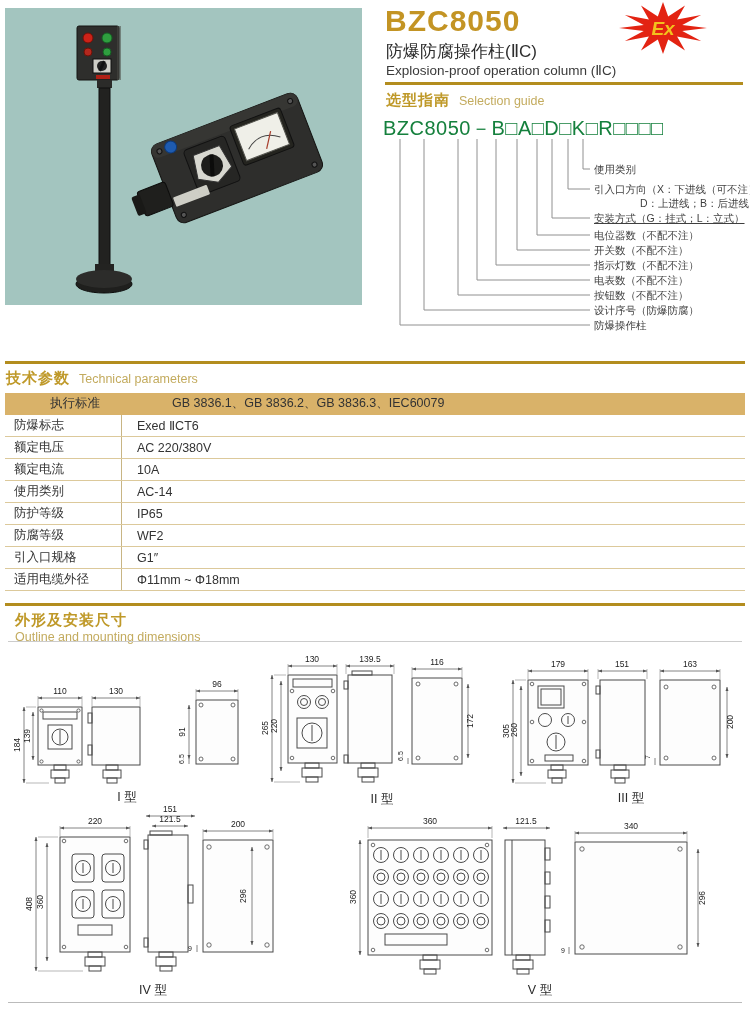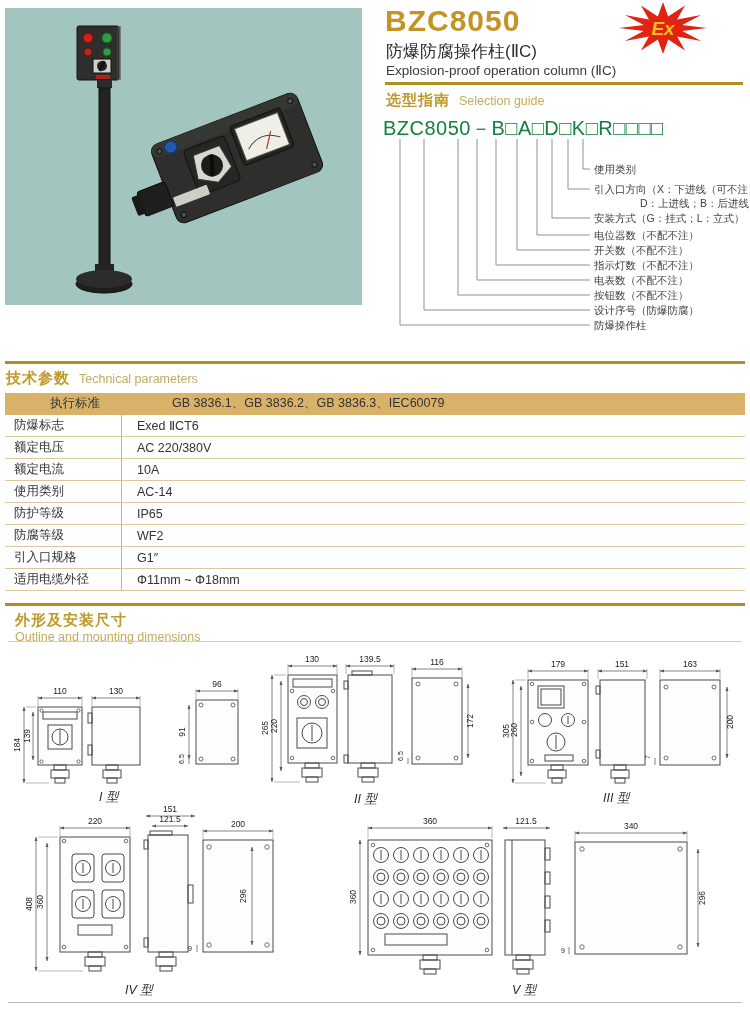--- a/index.html
+++ b/index.html
@@ -18,21 +18,21 @@
   .callout{font-size:10.5px;color:#3f3f3f;white-space:nowrap;line-height:12px;}
   
   .table{left:5px;top:393px;width:740px;}
   .trow{display:flex;height:21px;align-items:stretch;border-bottom:1px solid #dcc99b;
         font-size:12.5px;color:#333;}
   .trow .lab{width:107px;padding-left:9px;display:flex;align-items:center;}
   .trow .val{flex:1;padding-left:15px;border-left:1px solid #c8b584;display:flex;align-items:center;}
   .trow.head{background:#d9b269;border-bottom:1px solid #d9b269;padding-left:36px;}
   .trow.head .val{border-left:none;}
   .thin-rule{background:#cccccc;}
-  .type-label{font-size:12.5px;color:#2b2b2b;width:56px;text-align:left;white-space:nowrap;font-style:italic;}
+  .type-label{font-size:12.5px;color:#2b2b2b;width:56px;text-align:center;white-space:nowrap;}
   
   .dv{fill:none;stroke:#4a4a4a;stroke-width:1;}
   .dvf{fill:#fdfdfd;stroke:#4a4a4a;stroke-width:1;}
   .dm{stroke:#666;stroke-width:.8;}
   .de{stroke:#888;stroke-width:.6;}
   .dt{font:8.5px "Liberation Sans",sans-serif;fill:#222;}
   .dts{font:7px "Liberation Sans",sans-serif;fill:#222;}
   .scr{fill:#fff;stroke:#4a4a4a;stroke-width:.8;}
   .cl{fill:none;stroke:#909090;stroke-width:1;}
 </style>
@@ -109,21 +109,21 @@
     <path class="cl" d="M496,139 V265 H590"></path>
     <path class="cl" d="M477,139 V280 H590"></path>
     <path class="cl" d="M458,139 V295 H590"></path>
     <path class="cl" d="M424,139 V310 H590"></path>
     <path class="cl" d="M400,139 V325 H590"></path>
   </svg>
 
   <div class="abs callout" style="left:594px;top:163px;">使用类别</div>
   <div class="abs callout" style="left:594px;top:183px;">引入口方向（X：下进线（可不注）；</div>
   <div class="abs callout" style="left:640px;top:197px;">D：上进线；B：后进线）</div>
-  <div class="abs callout" style="left:594px;top:212px;">安装方式（G：挂式；L：立式）</div>
+  <div class="abs callout" style="left:594px;top:212px;text-decoration:underline;">安装方式（G：挂式；L：立式）</div>
   <div class="abs callout" style="left:594px;top:229px;">电位器数（不配不注）</div>
   <div class="abs callout" style="left:594px;top:244px;">开关数（不配不注）</div>
   <div class="abs callout" style="left:594px;top:259px;">指示灯数（不配不注）</div>
   <div class="abs callout" style="left:594px;top:274px;">电表数（不配不注）</div>
   <div class="abs callout" style="left:594px;top:289px;">按钮数（不配不注）</div>
   <div class="abs callout" style="left:594px;top:304px;">设计序号（防爆防腐）</div>
   <div class="abs callout" style="left:594px;top:319px;">防爆操作柱</div>
 
   <div class="abs gold-rule" style="left:5px;top:361px;width:740px;height:3px;"></div>
   <div class="abs sec-head" style="left:6px;top:369px;">

